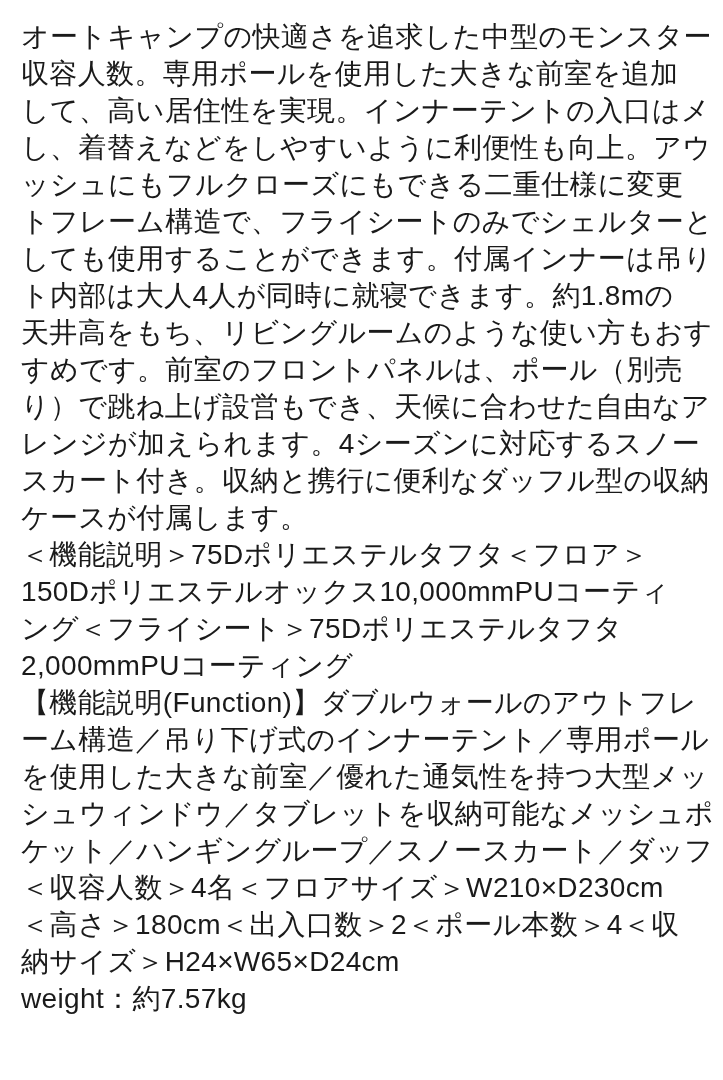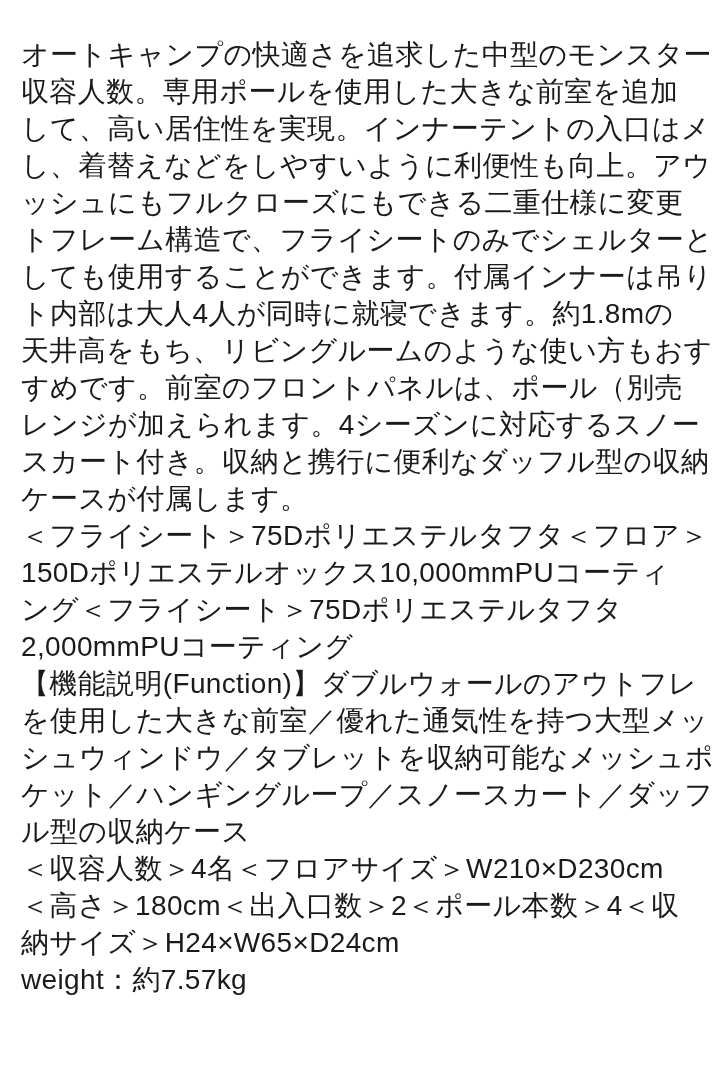--- a/index.html
+++ b/index.html
@@ -9,21 +9,21 @@
   body {
     width: 723px;
     height: 1080px;
     overflow: hidden;
     background: #ffffff;
   }
   .description {
     box-sizing: border-box;
     width: 723px;
     height: 1080px;
-    padding: 36px 18px 0 21px;
+    padding: 18px 18px 0 21px;
     overflow: hidden;
     font-family: "Liberation Sans", sans-serif;
     font-size: 28px;
     line-height: 37px;
     font-weight: 400;
     color: #1a1a1a;
     letter-spacing: 0.35px;
     -webkit-font-smoothing: antialiased;
   }
   .text-line {
@@ -39,29 +39,30 @@
 <div class="text-line">オートキャンプの快適さを追求した中型のモンスター</div>
     <div class="text-line">収容人数。専用ポールを使用した大きな前室を追加</div>
     <div class="text-line">して、高い居住性を実現。インナーテントの入口はメ</div>
     <div class="text-line">し、着替えなどをしやすいように利便性も向上。アウ</div>
     <div class="text-line">ッシュにもフルクローズにもできる二重仕様に変更</div>
     <div class="text-line">トフレーム構造で、フライシートのみでシェルターと</div>
     <div class="text-line">しても使用することができます。付属インナーは吊り</div>
     <div class="text-line">ト内部は大人4人が同時に就寝できます。約1.8mの</div>
     <div class="text-line">天井高をもち、リビングルームのような使い方もおす</div>
     <div class="text-line">すめです。前室のフロントパネルは、ポール（別売</div>
+    <div class="text-line">り）で跳ね上げ設営もでき、天候に合わせた自由なア</div>
     <div class="text-line">レンジが加えられます。4シーズンに対応するスノー</div>
     <div class="text-line">スカート付き。収納と携行に便利なダッフル型の収納</div>
     <div class="text-line">ケースが付属します。</div>
-    <div class="text-line">＜フライシート＞75Dポリエステルタフタ＜フロア＞</div>
+    <div class="text-line">＜機能説明＞75Dポリエステルタフタ＜フロア＞</div>
     <div class="text-line">150Dポリエステルオックス10,000mmPUコーティ</div>
     <div class="text-line">ング＜フライシート＞75Dポリエステルタフタ</div>
     <div class="text-line">2,000mmPUコーティング</div>
     <div class="text-line">【機能説明(Function)】ダブルウォールのアウトフレ</div>
+    <div class="text-line">ーム構造／吊り下げ式のインナーテント／専用ポール</div>
     <div class="text-line">を使用した大きな前室／優れた通気性を持つ大型メッ</div>
     <div class="text-line">シュウィンドウ／タブレットを収納可能なメッシュポ</div>
     <div class="text-line">ケット／ハンギングループ／スノースカート／ダッフ</div>
-    <div class="text-line">ル型の収納ケース</div>
     <div class="text-line">＜収容人数＞4名＜フロアサイズ＞W210×D230cm</div>
     <div class="text-line">＜高さ＞180cm＜出入口数＞2＜ポール本数＞4＜収</div>
     <div class="text-line">納サイズ＞H24×W65×D24cm</div>
     <div class="text-line">weight：約7.57kg</div>
   </main>
 
 </body></html>

